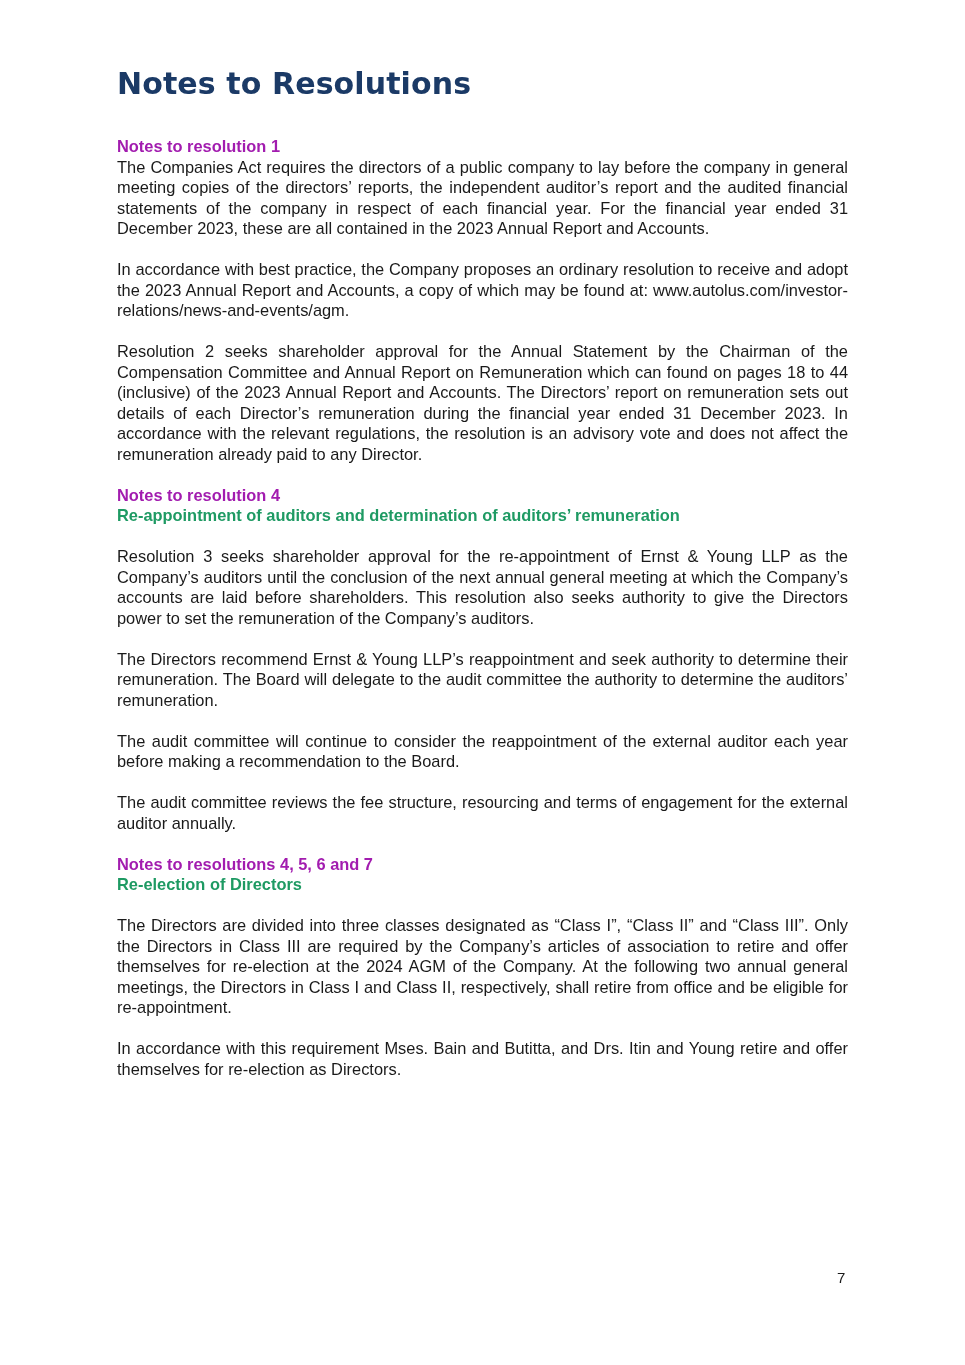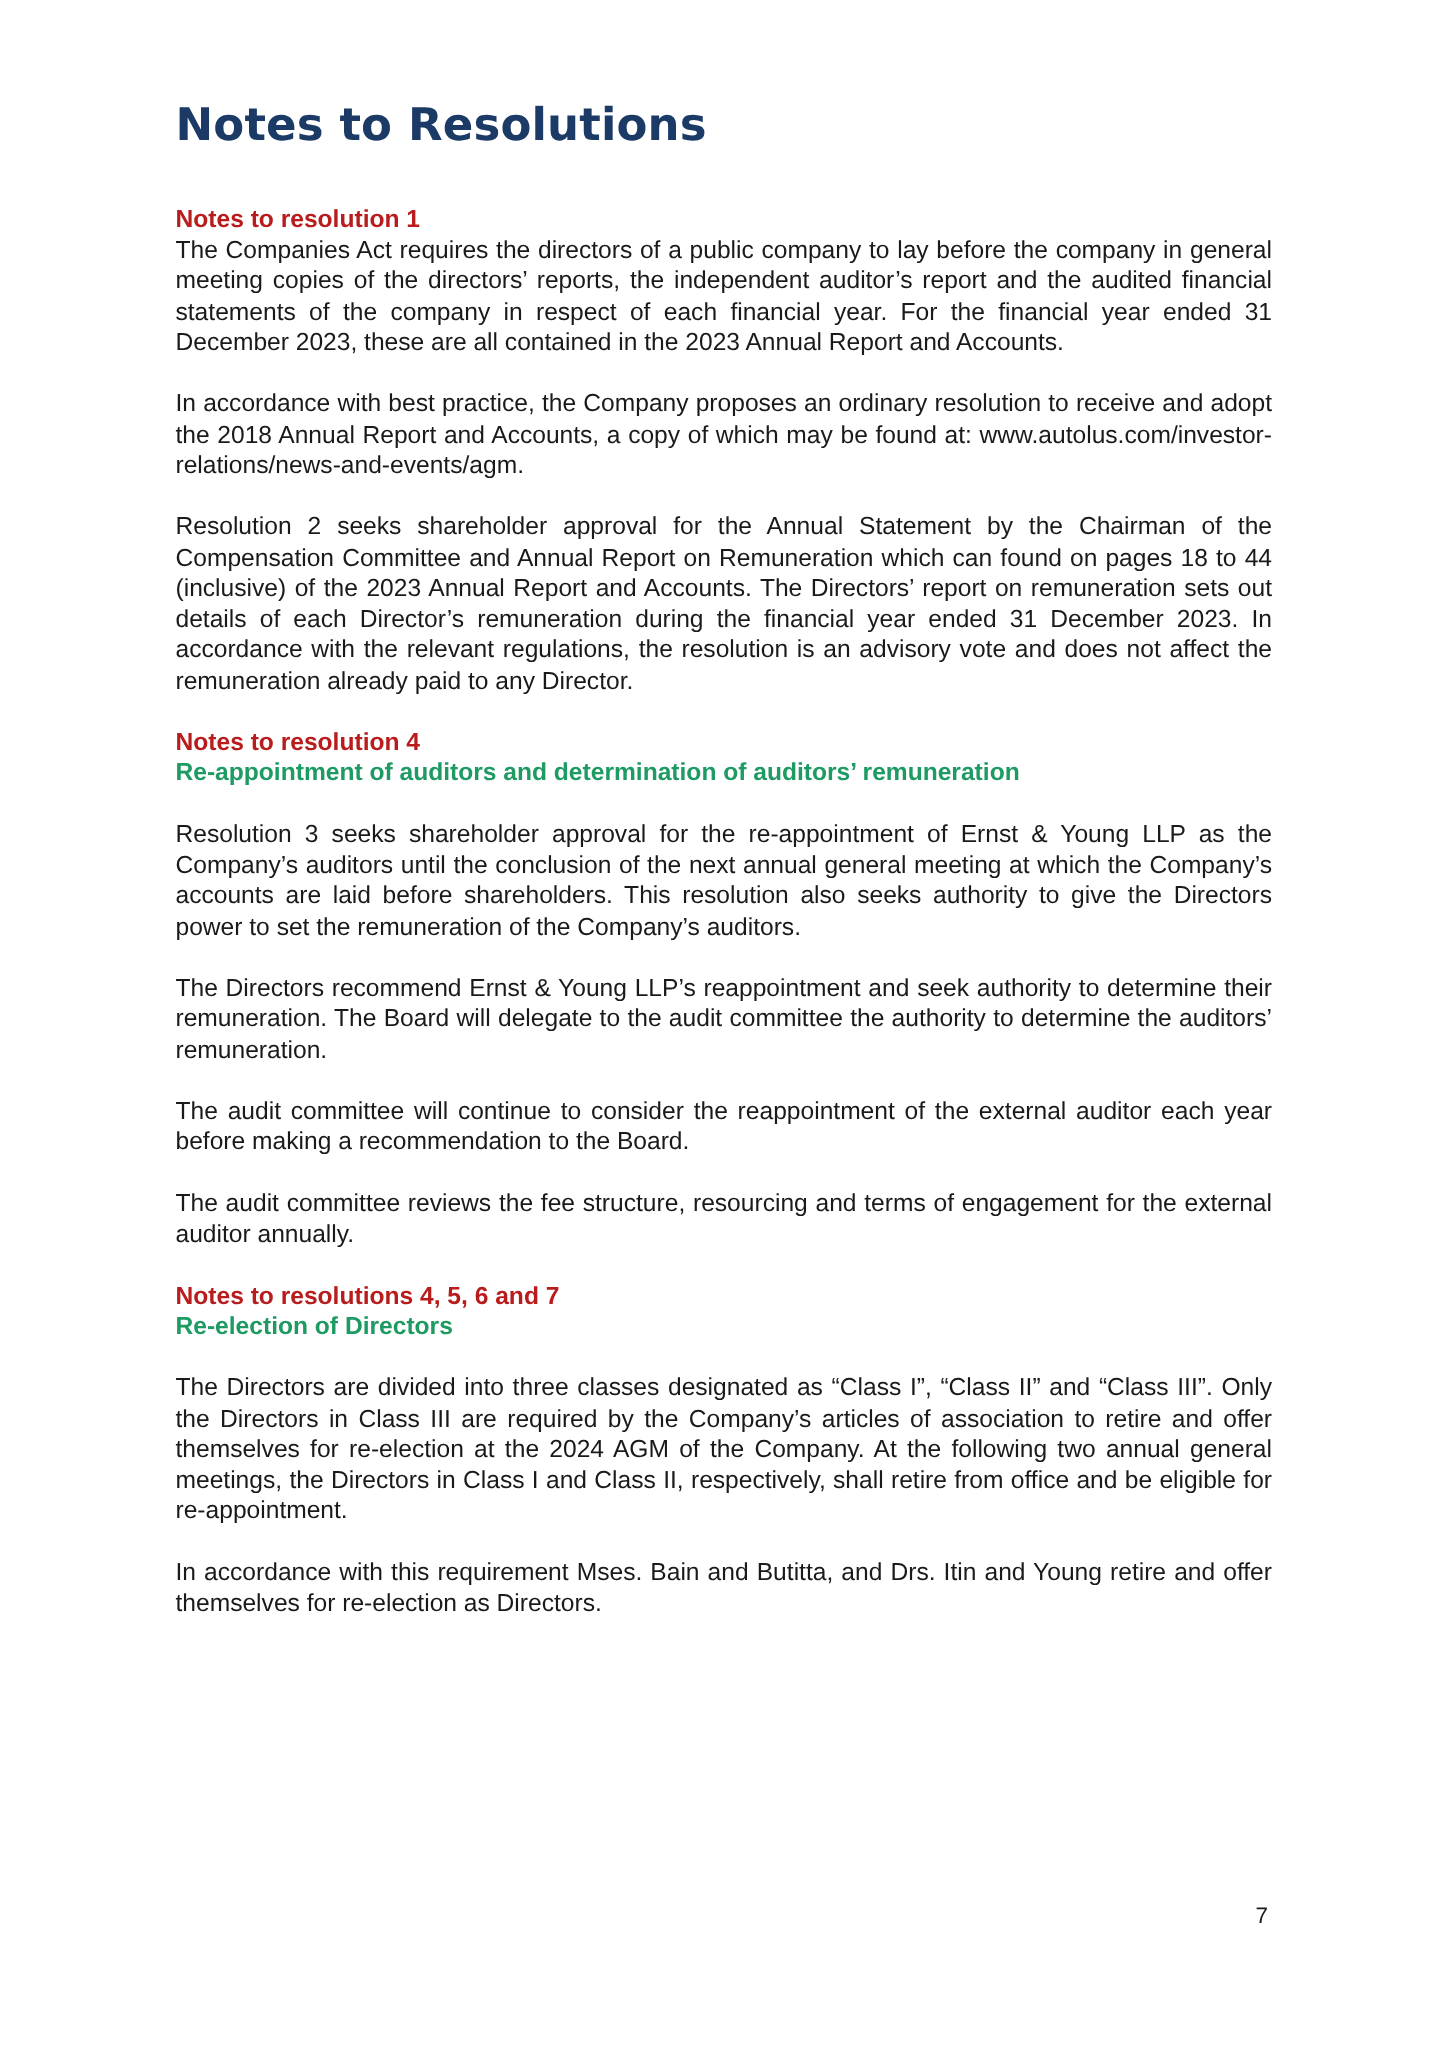--- a/index.html
+++ b/index.html
@@ -37,21 +37,21 @@
       left: 0;
       top: 136px;
       width: 731px;
       font-family: "Liberation Sans", sans-serif;
       font-size: 16.4px;
       line-height: 20.5px;
       color: #1a1a1a;
     }
     .section-label {
       font-weight: bold;
-      color: #b91c1c;
+      color: #a21caf;
       margin: 0;
     }
     .section-heading {
       font-weight: bold;
       color: #1e9a63;
       margin: 0 0 20.5px 0;
     }
     .para {
       text-align: justify;
       margin: 0 0 20.5px 0;
@@ -69,21 +69,21 @@
 <body>
 
 <div class="page">
   <h1 class="title">Notes to Resolutions</h1>
 
   <div class="content">
 
     <section>
       <p class="section-label">Notes to resolution 1</p>
       <p class="para">The Companies Act requires the directors of a public company to lay before the company in general meeting copies of the directors’ reports, the independent auditor’s report and the audited financial statements of the company in respect of each financial year. For the financial year ended 31 December 2023, these are all contained in the 2023 Annual Report and Accounts.</p>
-      <p class="para">In accordance with best practice, the Company proposes an ordinary resolution to receive and adopt the 2018 Annual Report and Accounts, a copy of which may be found at: www.autolus.com/investor-relations/news-and-events/agm.</p>
+      <p class="para">In accordance with best practice, the Company proposes an ordinary resolution to receive and adopt the 2023 Annual Report and Accounts, a copy of which may be found at: www.autolus.com/investor-relations/news-and-events/agm.</p>
     </section>
 
     <section>
       <p class="para">Resolution 2 seeks shareholder approval for the Annual Statement by the Chairman of the Compensation Committee and Annual Report on Remuneration which can found on pages 18 to 44 (inclusive) of the 2023 Annual Report and Accounts. The Directors’ report on remuneration sets out details of each Director’s remuneration during the financial year ended 31 December 2023. In accordance with the relevant regulations, the resolution is an advisory vote and does not affect the remuneration already paid to any Director.</p>
     </section>
 
     <section>
       <p class="section-label">Notes to resolution 4</p>
       <p class="section-heading">Re-appointment of auditors and determination of auditors’ remuneration</p>
       <p class="para">Resolution 3 seeks shareholder approval for the re-appointment of Ernst &amp; Young LLP as the Company’s auditors until the conclusion of the next annual general meeting at which the Company’s accounts are laid before shareholders. This resolution also seeks authority to give the Directors power to set the remuneration of the Company’s auditors.</p>

